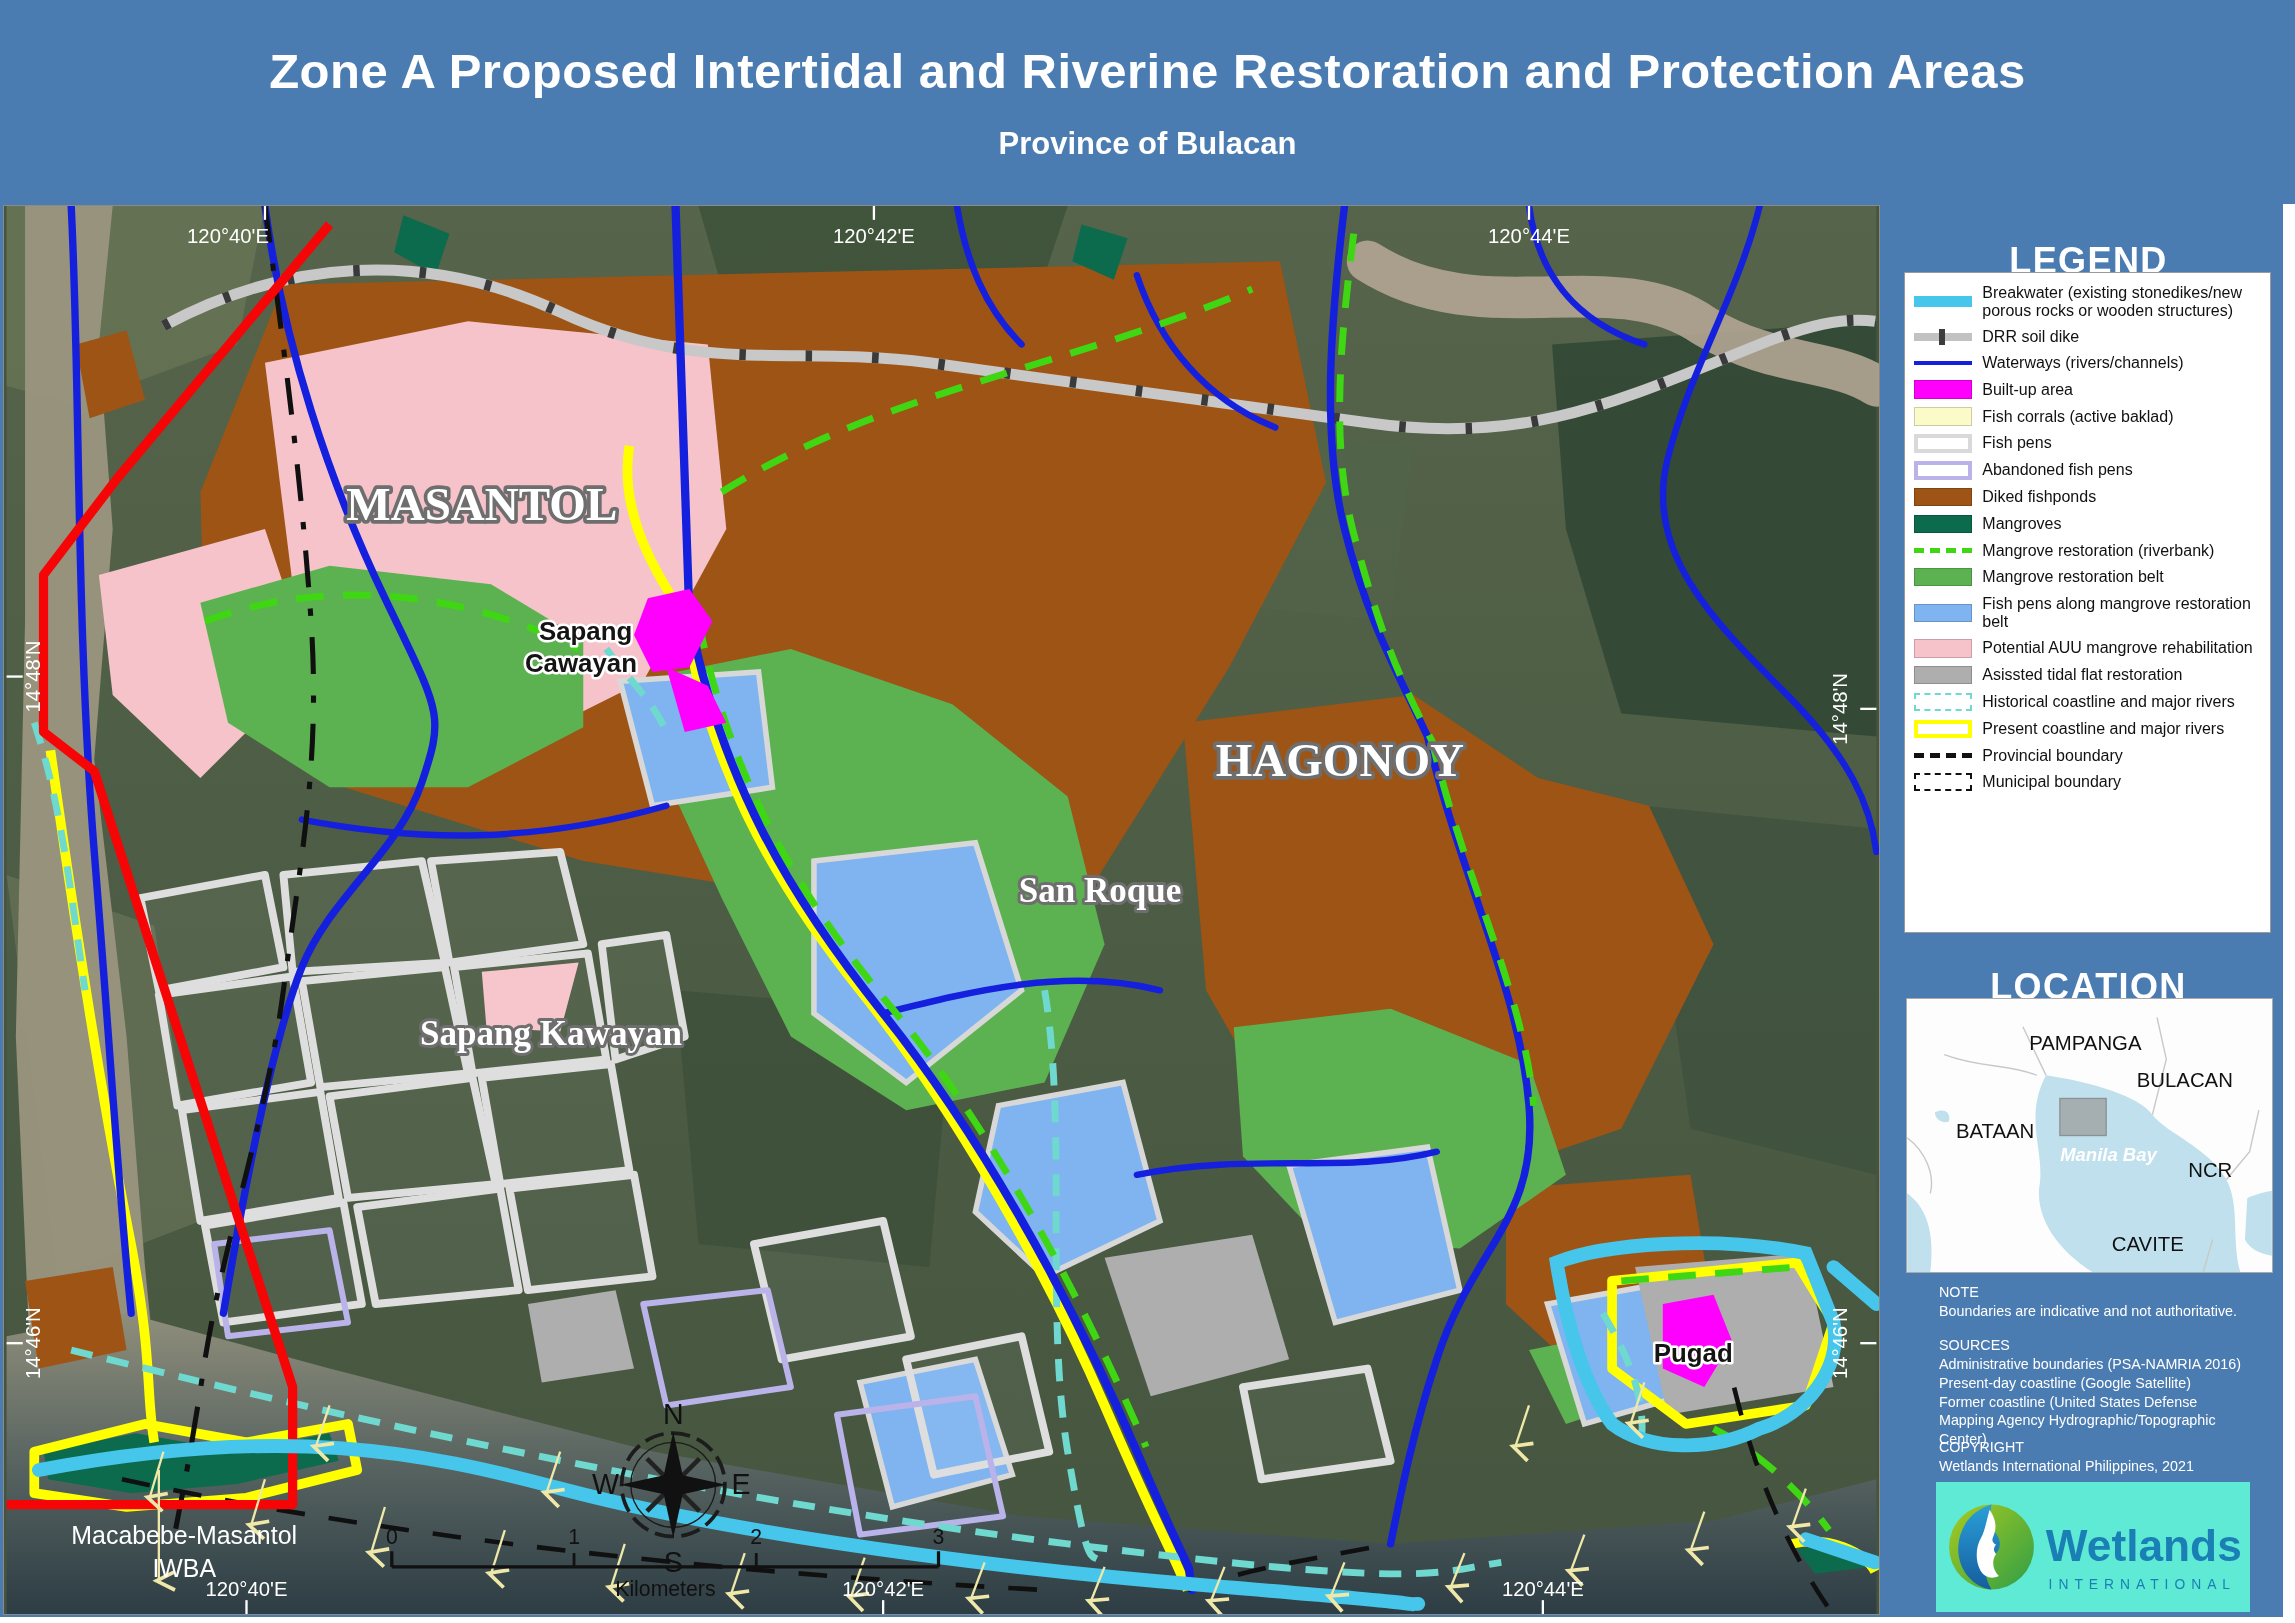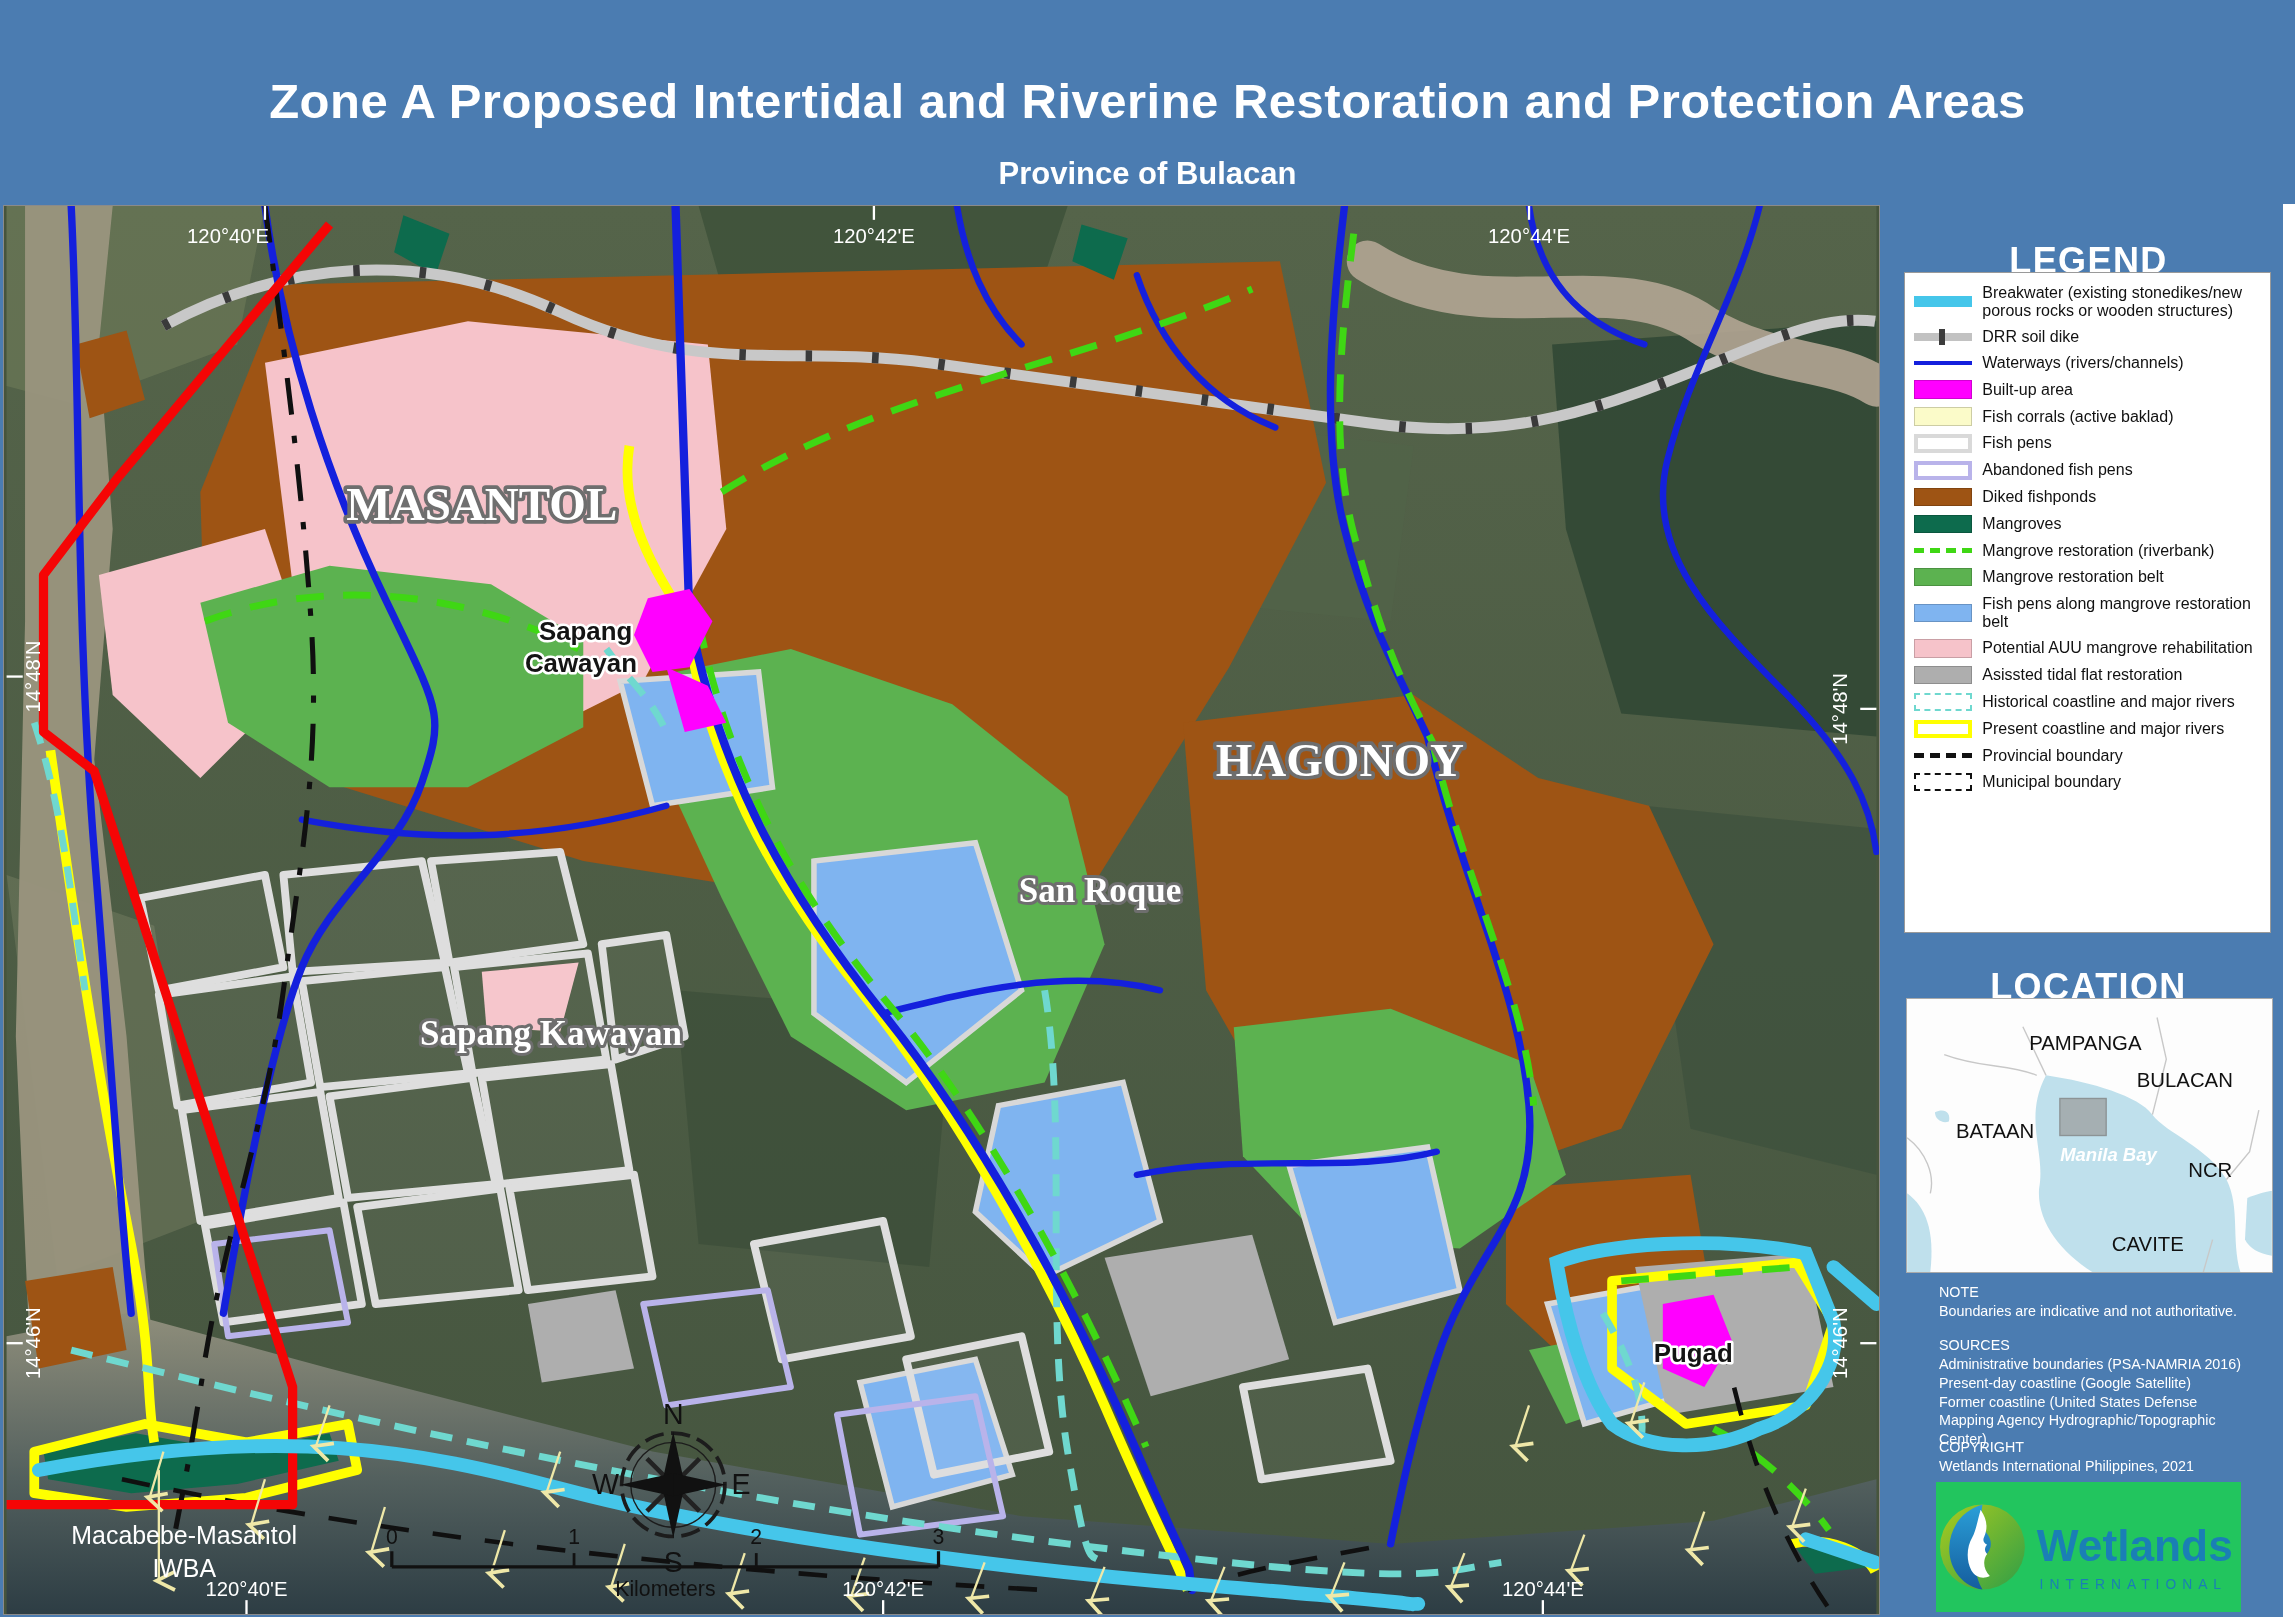--- a/index.html
+++ b/index.html
@@ -1,18 +1,18 @@
 <!DOCTYPE html>
 <html style="font-size:7.4px"><head>
 <meta charset="utf-8">
 <style>
   html,body{margin:0;padding:0;background:#333;}
   .poster{position:relative;width:2295px;height:1623px;background:#4b7cb1;overflow:hidden;
           font-family:"Liberation Sans",sans-serif;}
-  .ttl{position:absolute;left:0;width:100%;text-align:center;color:#fff;font-weight:bold;margin-top:30px;}
+  .ttl{position:absolute;left:0;width:100%;text-align:center;color:#fff;font-weight:bold;}
   .title1{top:43px;font-size:49px;letter-spacing:0.5px;}
   .title2{top:126px;font-size:31px;}
   .map{position:absolute;left:2.8px;top:205px;width:1875px;height:1408px;border:1.4px solid #8a8a8a;background:#46543c;}
   .panel-title{position:absolute;left:1894px;width:389px;text-align:center;color:#fff;font-weight:bold;
                font-size:36px;letter-spacing:1.4px;margin-top:12px;}
   .legend-box{position:absolute;left:1904px;top:272px;width:367px;height:661px;background:#fff;
               border:0.9px solid #9a9a9a;box-sizing:border-box;padding:6.5px 0;overflow:hidden;}
   .lgrow{display:flex;align-items:center;gap:10px;padding:4.2px 9.3px;}
   .sw{width:58px;min-width:58px;height:18.5px;position:relative;box-sizing:border-box;}
   .sw-thickline{height:11px;background:var(--c);}
@@ -20,21 +20,21 @@
   .sw-dike::after{content:"";position:absolute;left:25px;top:-4.2px;width:6px;height:15.7px;background:#3d3d3d;}
   .sw-line{height:4.2px;background:var(--c);}
   .sw-fill{background:var(--c);border:0.5px solid rgba(0,0,0,.18);}
   .sw-outline{background:#fff;border:4.6px solid var(--c);}
   .sw-dash{height:0;border:none;border-top:5.1px dashed var(--c);}
   .sw-dashbox{background:#fff;border:2.8px dashed var(--c);}
   .lglabel{font-size:16px;line-height:1.12;color:#111;}
   .location-box{position:absolute;left:1906px;top:998px;width:365px;height:273px;background:#fff;
                 border:0.5px solid #aaa;}
   .ptext{position:absolute;left:1939px;width:329px;color:#fff;font-size:14.3px;line-height:1.32;}
-  .logo-box{position:absolute;left:1936px;top:1482px;width:305px;height:130px;background:#22c55e;}
+  .logo-box{position:absolute;left:1936px;top:1482px;width:305px;height:130px;background:#5eead4;padding-left:9px;}
   .edge-right{position:absolute;left:2283px;top:204px;width:12px;height:1413px;background:#fff;}
   .edge-bottom{position:absolute;left:0;top:1617px;width:2295px;height:6.5px;background:#fff;}
   svg text{font-family:"Liberation Sans",sans-serif;}
   .serifLbl{font-family:"Liberation Serif",serif;font-weight:bold;fill:#fff;stroke:#6e6e6e;
             paint-order:stroke;stroke-linejoin:round;}
   .haloBlk{font-weight:bold;fill:#141414;stroke:#fff;paint-order:stroke;stroke-linejoin:round;}
   .coordLbl{fill:#fff;font-size:44px;}
 </style>
 </head>
 <body>

